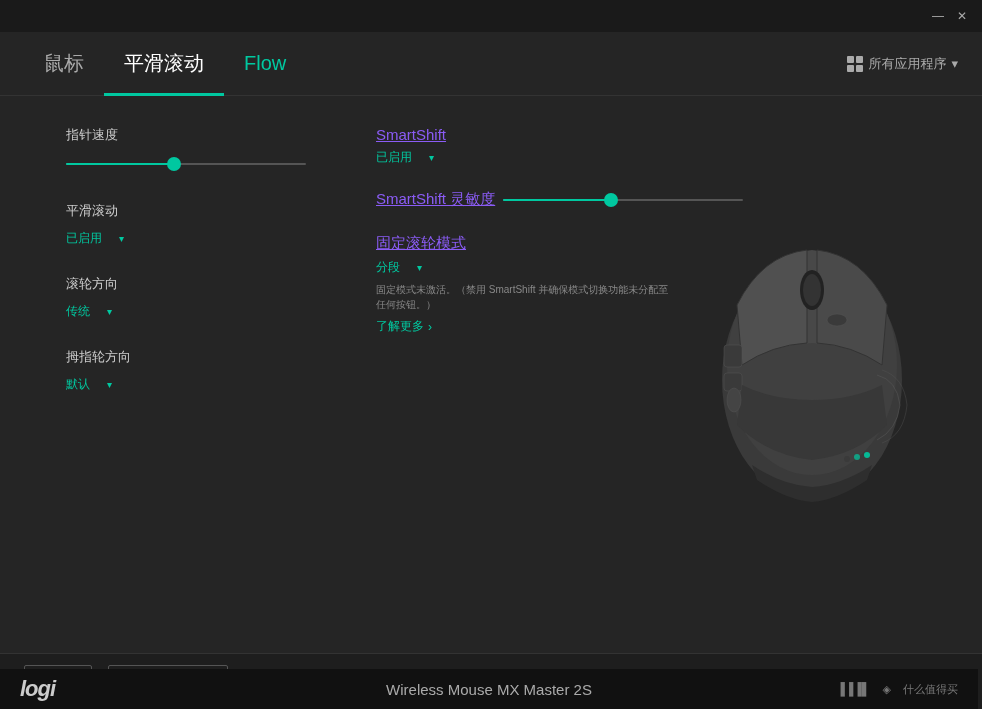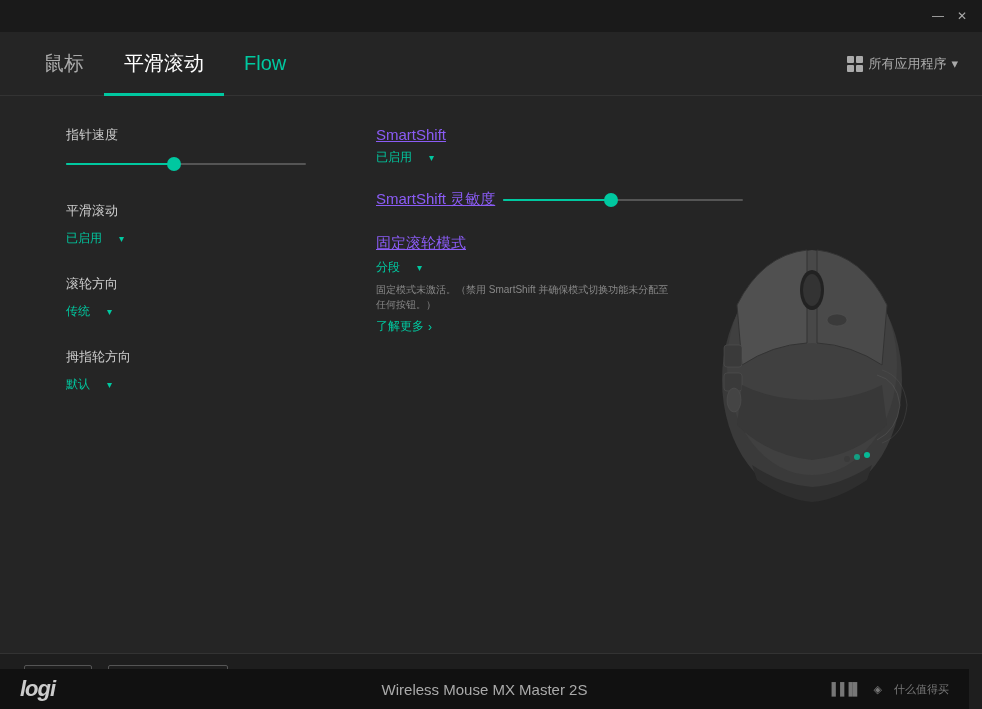--- a/index.html
+++ b/index.html
@@ -208,21 +208,21 @@
       cursor: pointer;
       border-radius: 2px;
       font-family: inherit;
     }
 
     
     .status-bar {
       position: absolute;
       bottom: 0;
       left: 0;
-      right: 13px;
+      right: 4px;
       height: 40px;
       background: #111;
       display: flex;
       align-items: center;
       padding: 0 20px;
     }
     .logi-logo {
       font-size: 22px;
       font-weight: bold;
       color: #ccc;

